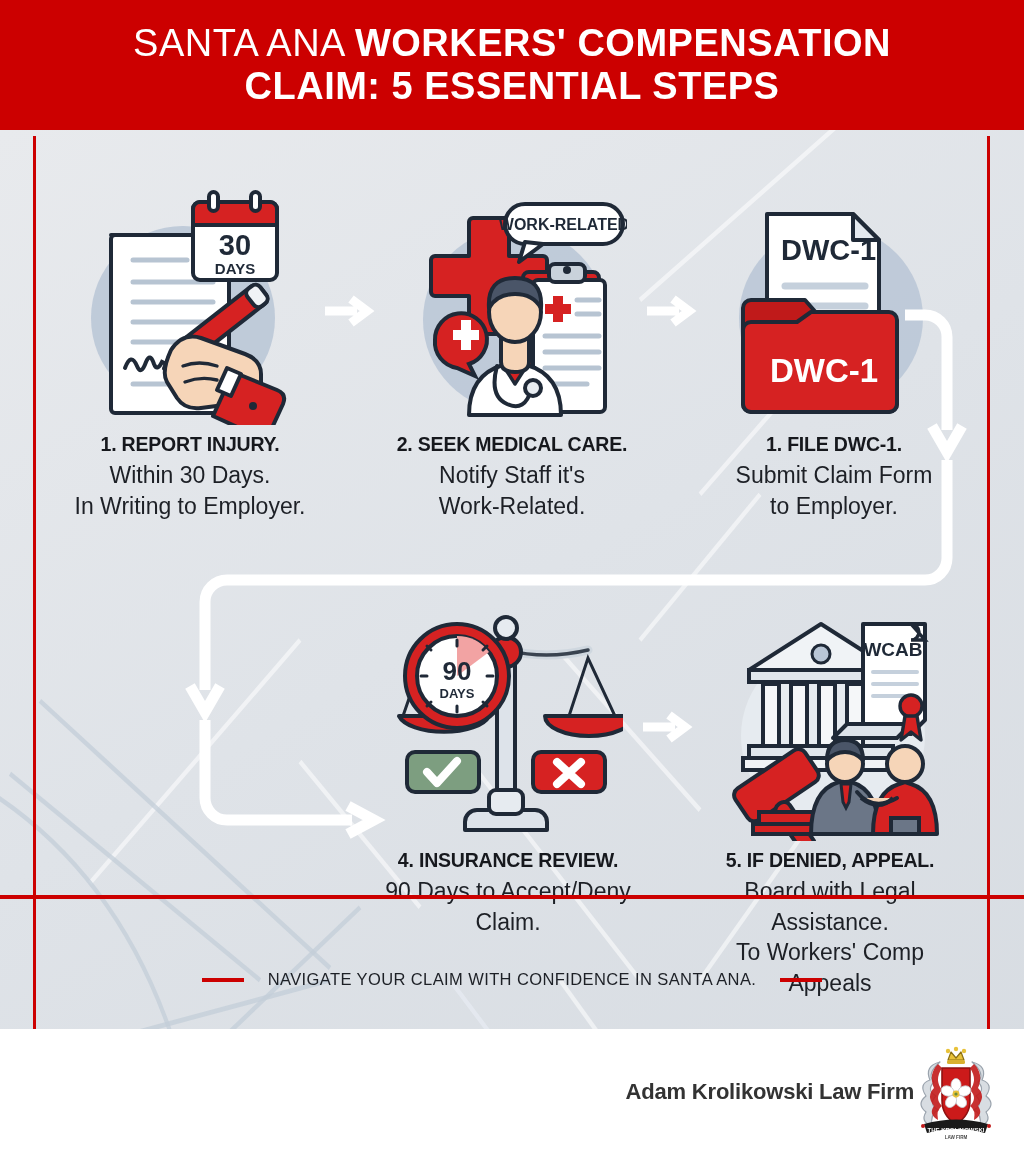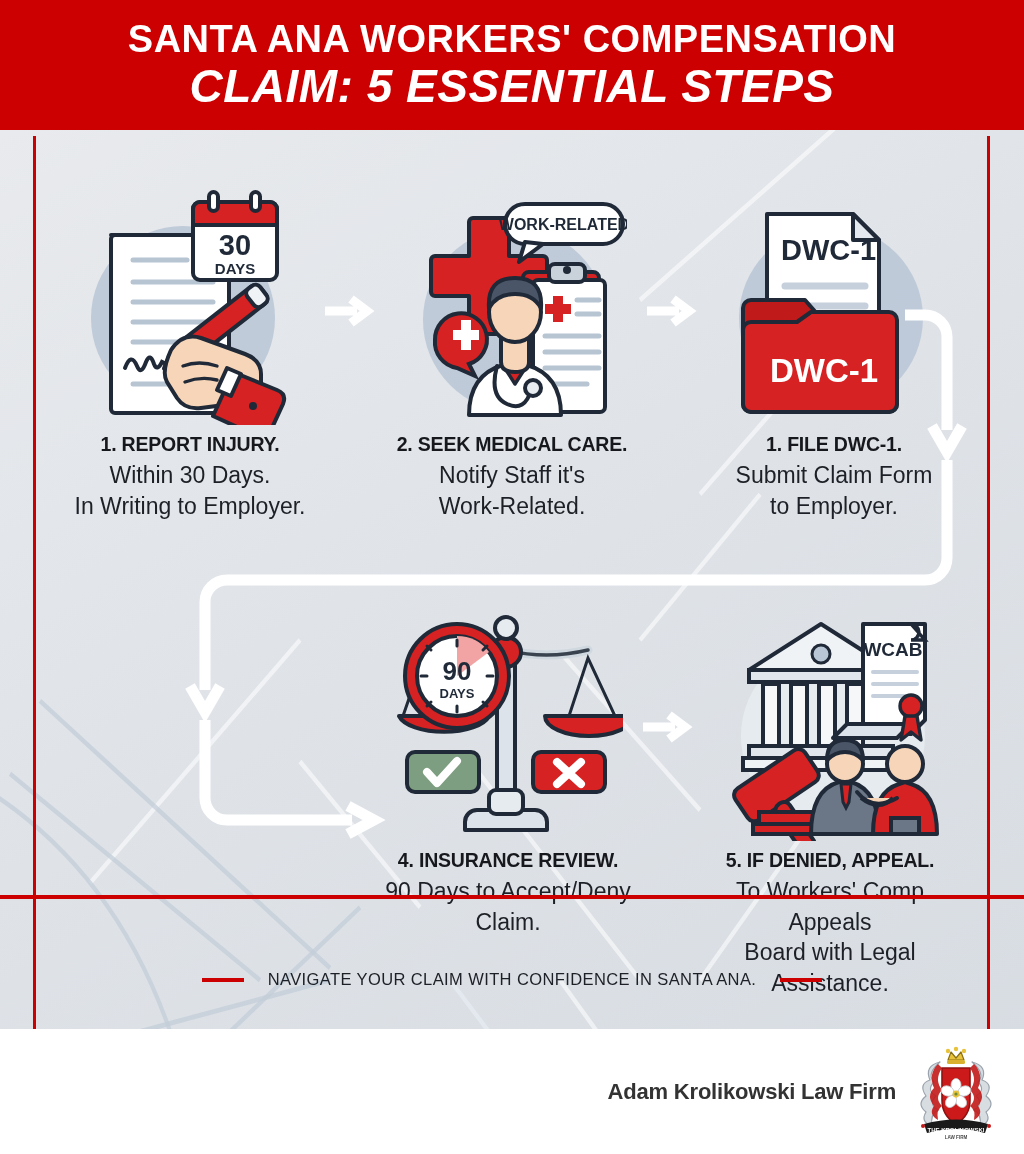--- a/index.html
+++ b/index.html
@@ -13,23 +13,23 @@
 
   
   .header {
     position: absolute; left: 0; top: 0; width: 1024px; height: 130px;
     background: #cc0000;
     display: flex; flex-direction: column;
     align-items: center; justify-content: center;
   }
   .header-line { color: #ffffff; letter-spacing: 0.5px; line-height: 1.12; text-align: center; }
   .title-l1 { font-size: 38px; }
-  .title-l1 .light { font-weight: 700; margin-top: 40px; }
+  .title-l1 .light { font-weight: 400; margin-top: 40px; }
   .title-l1 .bold { font-weight: 700; }
-  .title-l2 { font-size: 46px; font-weight: 700; font-style: italic; }
+  .title-l2 { font-size: 38px; font-weight: 700; }
 
   
   .panel {
     position: absolute; left: 0; top: 130px; width: 1024px; height: 1087px;
     background: linear-gradient(150deg,#e8eaed 0%, #dfe3e8 45%, #d6dbe1 100%);
     overflow: hidden;
   }
   .bg-lines { position: absolute; inset: 0; width: 100%; height: 100%; }
 
   .frame {
@@ -69,21 +69,21 @@
     position: absolute; left: 0; top: 840px; width: 1024px;
     display: flex; align-items: center; justify-content: center; gap: 24px;
   }
   .dash { width: 42px; height: 4px; background: #cc0000; }
   .tagline { font-size: 16.5px; font-weight: 400; color: #1d2026; letter-spacing: 0.4px; white-space: nowrap; }
 
   
   .footer {
     position: absolute; left: 0; top: 1029px; width: 1024px; height: 125px;
     background: #ffffff; display: flex; align-items: center; justify-content: flex-end;
-    padding-right: 26px; gap: 18px;
+    padding-right: 26px; 
   }
   .footer-text { text-align: right; }
   .firm { font-size: 22px; font-weight: 700; color: #333333; letter-spacing: -0.2px; }
   .site { font-size: 16px; font-weight: 400; color: #8a8a8a; margin-top: 4px; }
   .crest { width: 84px; height: 96px; }
   .crest svg { width: 100%; height: 100%; display:block; }
 </style>
 </head>
 <body>
 
@@ -373,22 +373,22 @@
           <path d="M126 178 h10 l-2 18 l-3 6 l-3 -6z" fill="#d62222" stroke="#1f2937" stroke-width="3"></path>
           <path d="M158 228 q0 -42 26 -50 l6 -2 l6 2 q26 8 26 50z" fill="#d62222" stroke="#1f2937" stroke-width="4" stroke-linejoin="round"></path>
           <circle cx="190" cy="158" r="18" fill="#f6d5b8" stroke="#1f2937" stroke-width="4"></circle>
           <path d="M176 212 h28 v16 h-28z" fill="#6b7687" stroke="#1f2937" stroke-width="4"></path>
           <path d="M146 192 q18 14 32 0" fill="#f6d5b8" stroke="#1f2937" stroke-width="4" stroke-linejoin="round"></path>
           <path d="M142 186 q16 20 40 6" fill="none" stroke="#1f2937" stroke-width="4" stroke-linecap="round"></path>
         </svg>
       </div>
       <div class="step-title">5. IF DENIED, APPEAL.</div>
       <div class="step-desc">
+        <div>Board with Legal Assistance.</div>
         <div>To Workers' Comp Appeals</div>
-        <div>Board with Legal Assistance.</div>
       </div>
     </div>
   </div>
 
   <div class="tagline-wrap">
     <span class="dash"></span>
     <span class="tagline">NAVIGATE YOUR CLAIM WITH CONFIDENCE IN SANTA ANA.</span>
     <span class="dash"></span>
   </div>
 </div>

